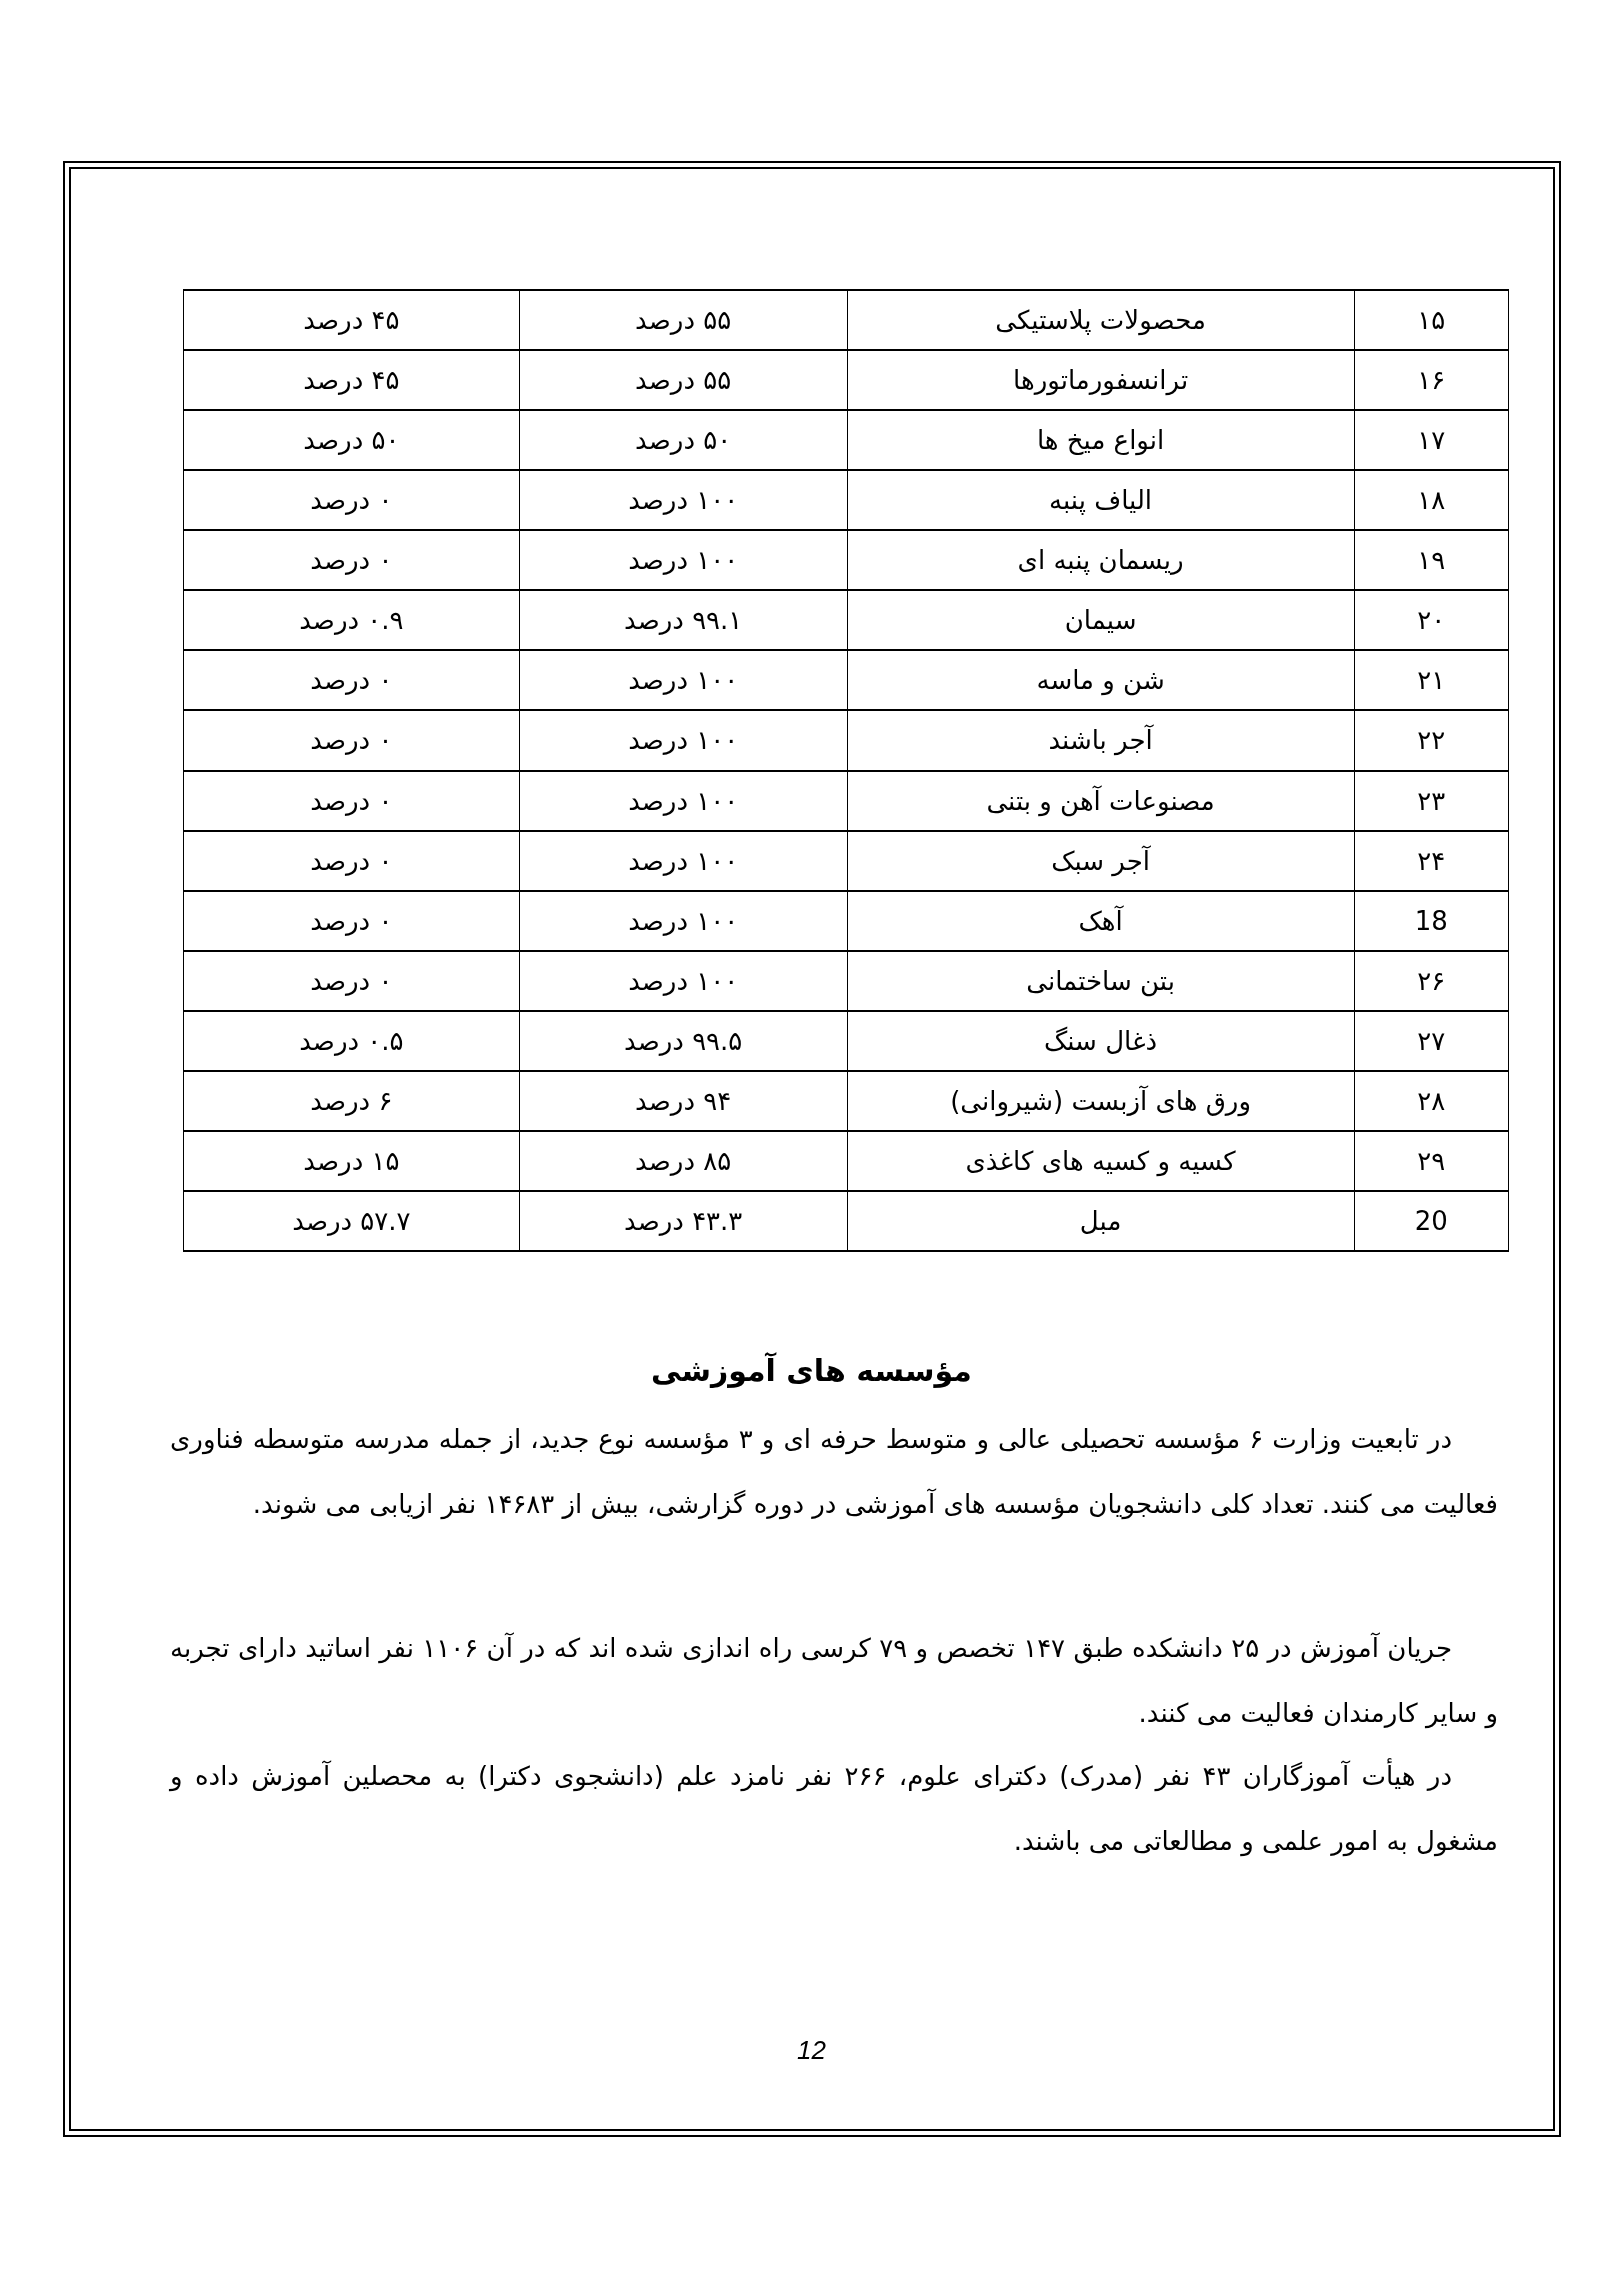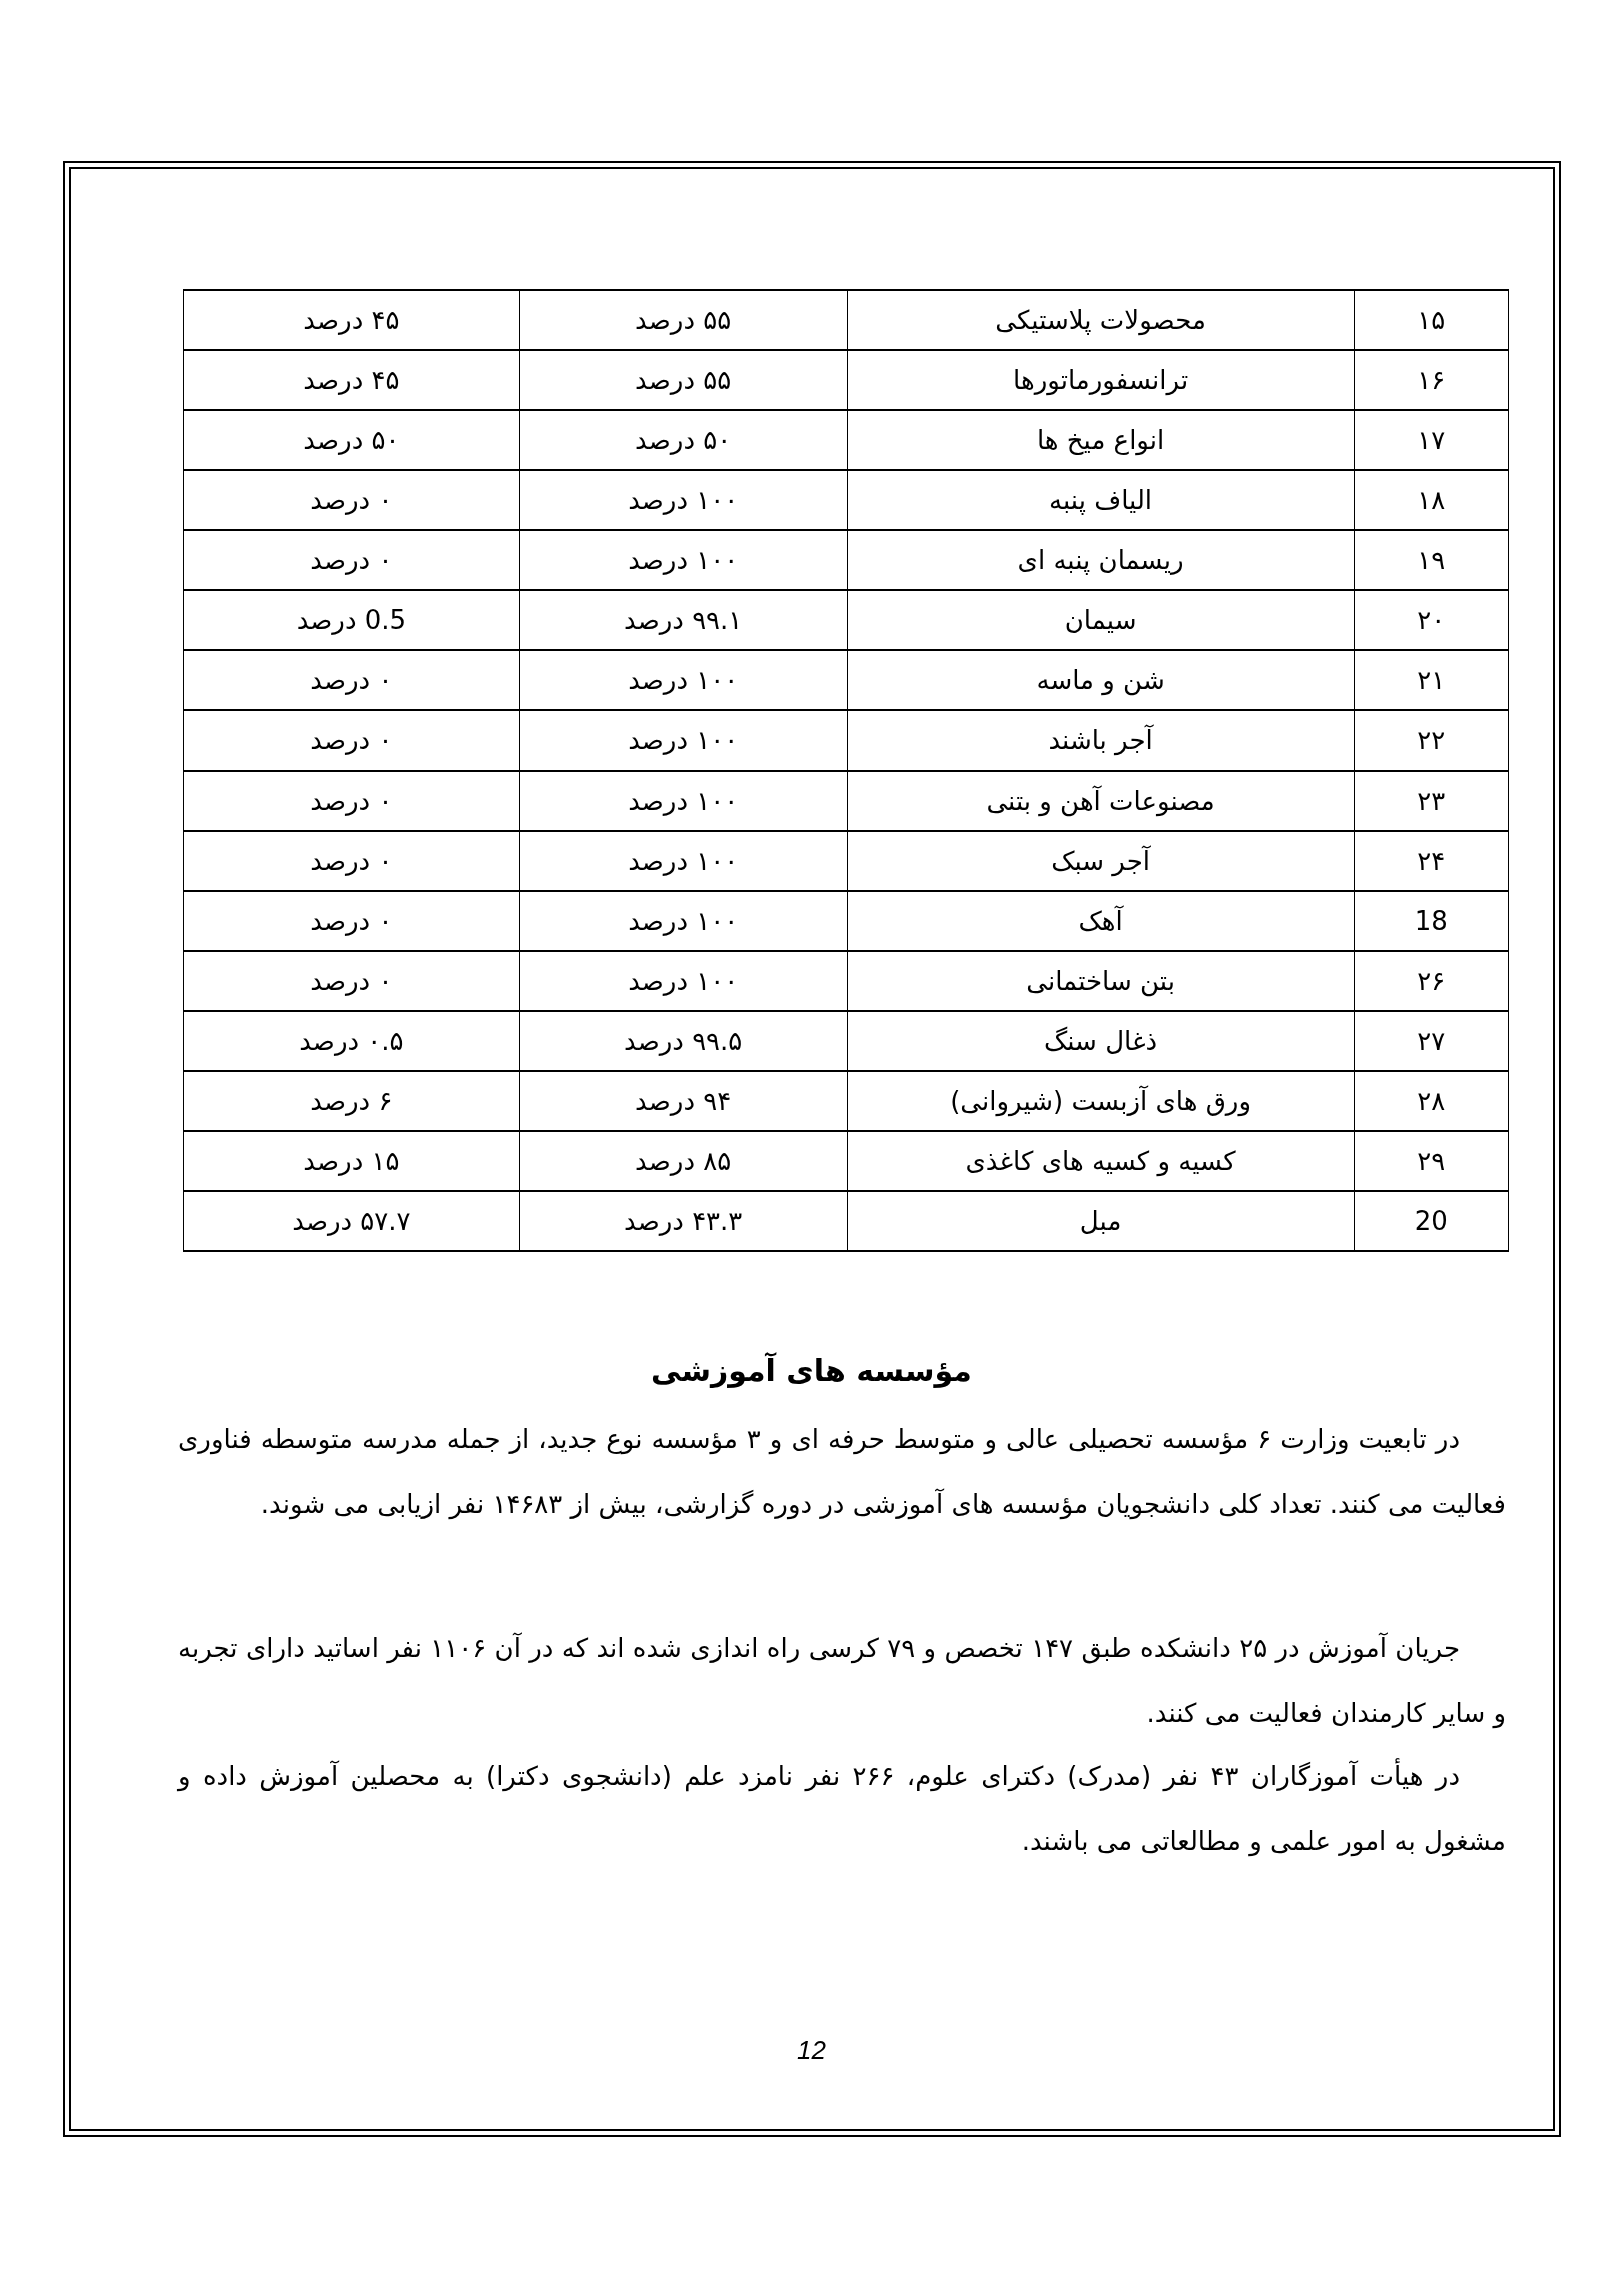--- a/index.html
+++ b/index.html
@@ -14,21 +14,21 @@
   table.data td { border:2px solid #000; text-align:center; vertical-align:middle;
                   font-size:26px; padding:0; height:56px; }
   table.data td.c-num { width:153px; }
   table.data td.c-name { width:505px; }
   table.data td.c-a { width:326px; }
   table.data td.c-b { width:334px; }
   table.data tr td { border-left-width:1.3px; border-right-width:1.3px; }
   table.data td.section { font-weight:bold; font-size:29px; }
   .heading { position:absolute; left:0; width:1623px; top:1353px; text-align:center;
              font-size:30px; font-weight:bold; direction:rtl; }
-  .para { position:absolute; left:178px; width:1328px; direction:rtl; text-align:justify;
+  .para { position:absolute; left:170px; width:1328px; direction:rtl; text-align:justify;
           font-size:26px; line-height:65px; }
   .para .indent { display:inline-block; width:46px; }
   #p1 { top:1407px; }
   #p2 { top:1616px; }
   #p3 { top:1744px; }
   .page-number { position:absolute; left:0; width:1623px; top:2035px; text-align:center;
                  font-family:"Liberation Sans", sans-serif; font-style:italic; font-size:26px; }
 </style>
 </head>
 <body>
@@ -65,21 +65,21 @@
       <tr>
         <td class="c-num">۱۹</td>
         <td class="c-name">ریسمان پنبه ای</td>
         <td class="c-a">۱۰۰ درصد</td>
         <td class="c-b">۰ درصد</td>
       </tr>
       <tr>
         <td class="c-num">۲۰</td>
         <td class="c-name">سیمان</td>
         <td class="c-a">۹۹.۱ درصد</td>
-        <td class="c-b">0.5 درصد</td>
+        <td class="c-b">۰.۹ درصد</td>
       </tr>
       <tr>
         <td class="c-num">۲۱</td>
         <td class="c-name">شن و ماسه</td>
         <td class="c-a">۱۰۰ درصد</td>
         <td class="c-b">۰ درصد</td>
       </tr>
       <tr>
         <td class="c-num">۲۲</td>
         <td class="c-name">آجر باشند</td>

